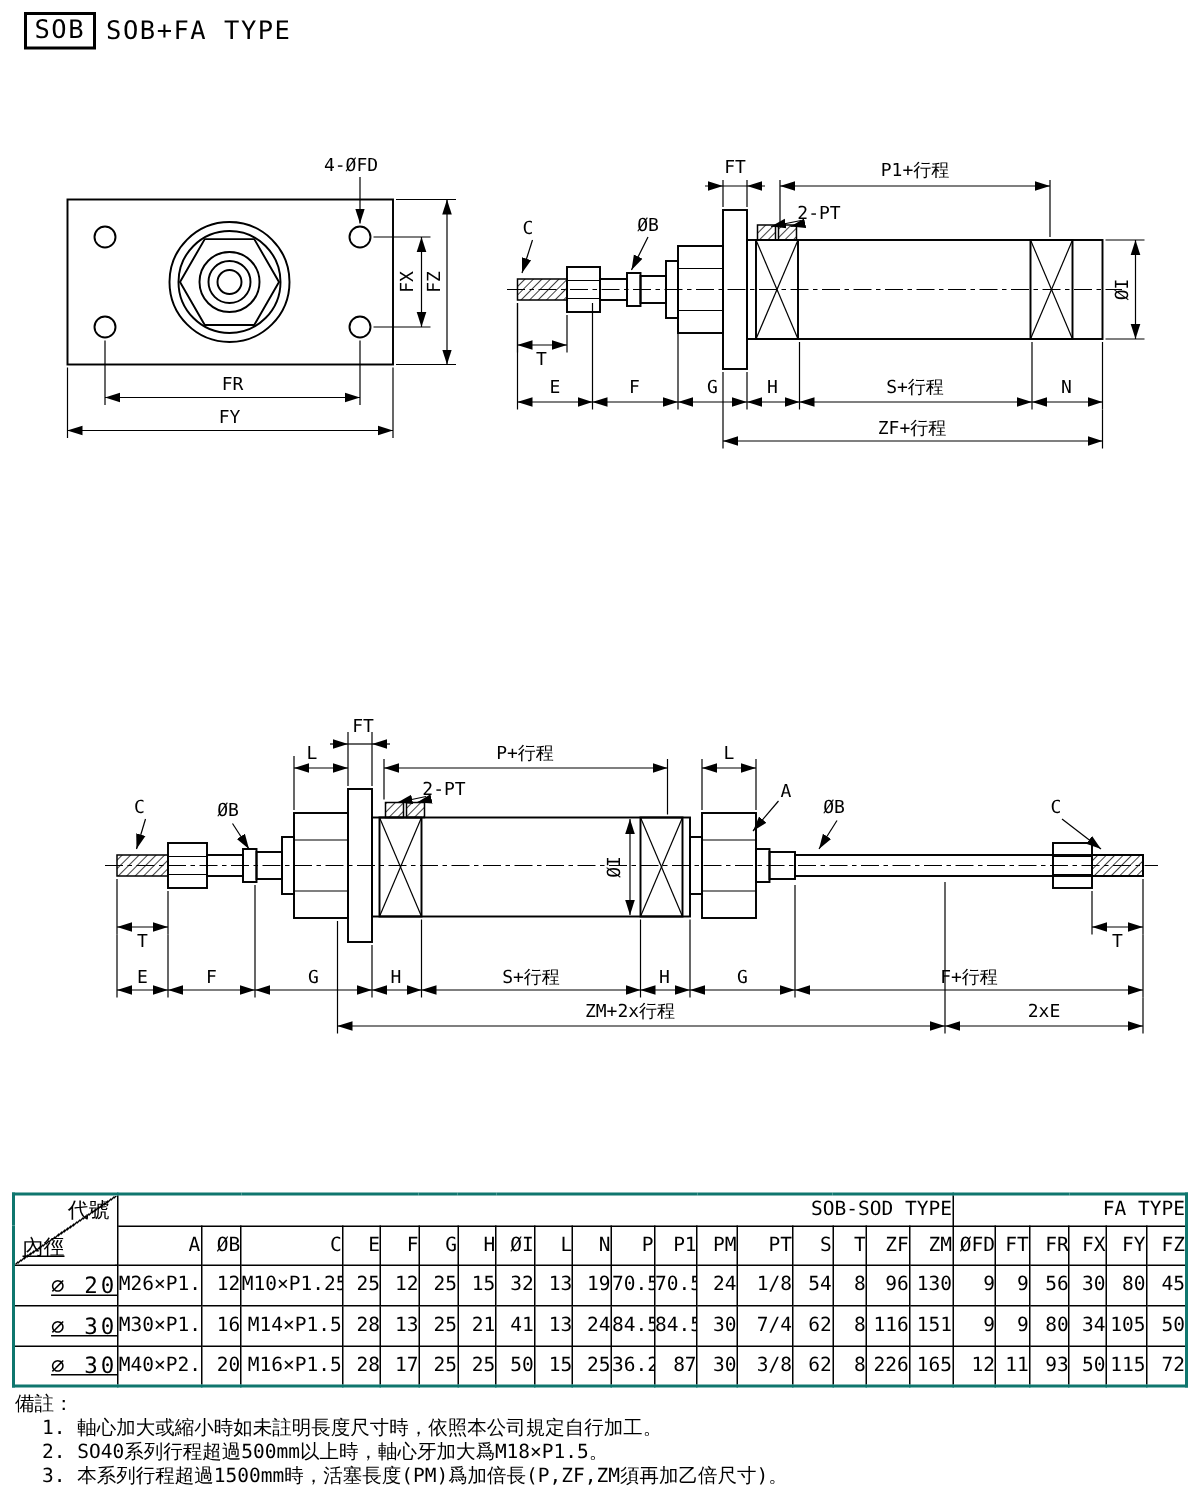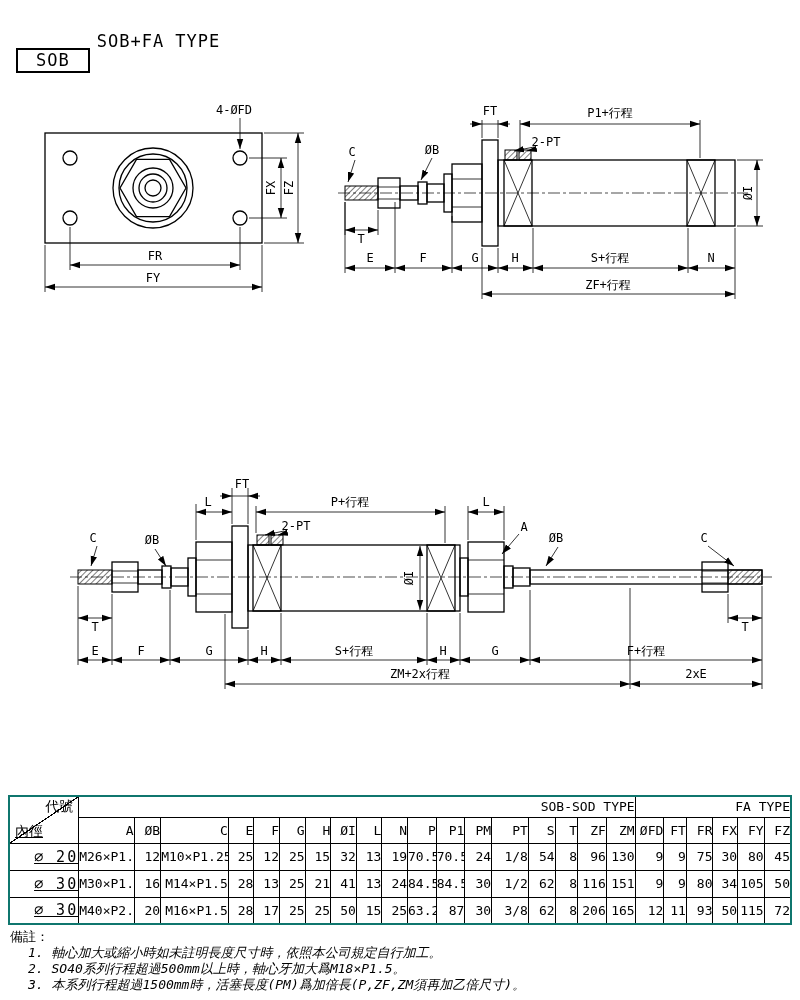--- a/index.html
+++ b/index.html
@@ -1,21 +1,21 @@
 <!DOCTYPE html>
 <html><head>
 <meta charset="utf-8">
 <style>
   * { margin:0; padding:0; box-sizing:border-box; }
   html,body { background:#fff; }
   body { width:800px; height:1000px; font-family:"DejaVu Sans Mono","DejaVu Sans",sans-serif; color:#000; }
   .page { position:relative; width:800px; height:1000px; background:#fff; overflow:hidden; }
 
   .title-row { position:absolute; left:16px; display:flex; align-items:center; gap:7px; font-size:17px; letter-spacing:1px; }
-  .type-box { border:2px solid #000; padding:0 18px; line-height:21px; display:inline-block;margin-top:40px; }
+  .type-box { border:2px solid #000; padding:0 5px; line-height:21px; display:inline-block; }
 
   svg { position:absolute; left:0; }
   .shape { fill:none; stroke:#000; stroke-width:1.3; }
   .thin  { fill:none; stroke:#000; stroke-width:0.8; }
   .dim   { fill:none; stroke:#000; stroke-width:0.8; }
   .cl    { fill:none; stroke:#000; stroke-width:0.7; stroke-dasharray:12 3 3 3; }
   .hatch { stroke:#000; stroke-width:1; }
   text { font-size:12px; fill:#000; }
   .lbl { text-anchor:middle; }
 
@@ -25,21 +25,21 @@
   table.dims thead tr.grp th { height:21px; }
   table.dims thead tr.cols th { height:26px; }
   table.dims tbody td { height:27px; }
   td.size-cell { font-size:15px; letter-spacing:2px;text-decoration:underline; }
   th.corner { position:relative;
     background-image:linear-gradient(to bottom right, transparent calc(50% - 0.6px), #000 calc(50% - 0.6px), #000 calc(50% + 0.6px), transparent calc(50% + 0.6px)); }
   .corner-top { position:absolute; top:1px; right:5px; font-size:14px; }
   .corner-bottom { position:absolute; bottom:2px; left:5px; font-size:14px;text-decoration:underline; }
 
   .notes { position:absolute; left:10px; top:929px; font-size:13px; line-height:16px; }
-  .note-line { padding-left:18px;font-style:italic; }
+  .note-line { padding-left:18px; }
 </style>
 </head>
 <body>
 
 <div class="page">
 
   <div class="title-row" style="top:8px">
     <span class="type-box">SOB</span>
     <span>SOB+FA TYPE</span>
   </div>
@@ -385,41 +385,41 @@
           <td>70.5</td>
           <td>70.5</td>
           <td>24</td>
           <td>1/8</td>
           <td>54</td>
           <td>8</td>
           <td>96</td>
           <td>130</td>
           <td>9</td>
           <td>9</td>
-          <td>75</td>
+          <td>56</td>
           <td>30</td>
           <td>80</td>
           <td>45</td>
         </tr>
         <tr>
           <td class="size-cell">∅ 30</td>
           <td>M30×P1.5</td>
           <td>16</td>
           <td>M14×P1.5</td>
           <td>28</td>
           <td>13</td>
           <td>25</td>
           <td>21</td>
           <td>41</td>
           <td>13</td>
           <td>24</td>
           <td>84.5</td>
           <td>84.5</td>
           <td>30</td>
-          <td>1/2</td>
+          <td>7/4</td>
           <td>62</td>
           <td>8</td>
           <td>116</td>
           <td>151</td>
           <td>9</td>
           <td>9</td>
           <td>80</td>
           <td>34</td>
           <td>105</td>
           <td>50</td>
@@ -429,27 +429,27 @@
           <td>M40×P2.0</td>
           <td>20</td>
           <td>M16×P1.5</td>
           <td>28</td>
           <td>17</td>
           <td>25</td>
           <td>25</td>
           <td>50</td>
           <td>15</td>
           <td>25</td>
-          <td>63.2</td>
+          <td>36.2</td>
           <td>87</td>
           <td>30</td>
           <td>3/8</td>
           <td>62</td>
           <td>8</td>
-          <td>206</td>
+          <td>226</td>
           <td>165</td>
           <td>12</td>
           <td>11</td>
           <td>93</td>
           <td>50</td>
           <td>115</td>
           <td>72</td>
         </tr>
       </tbody>
   </table>

